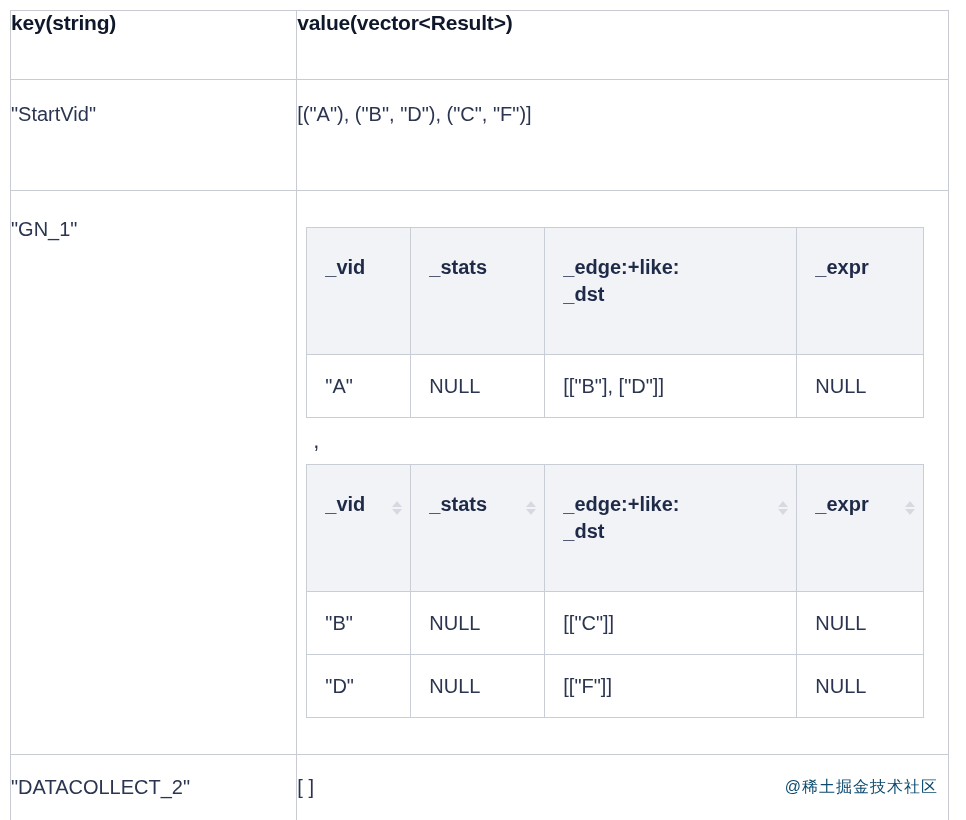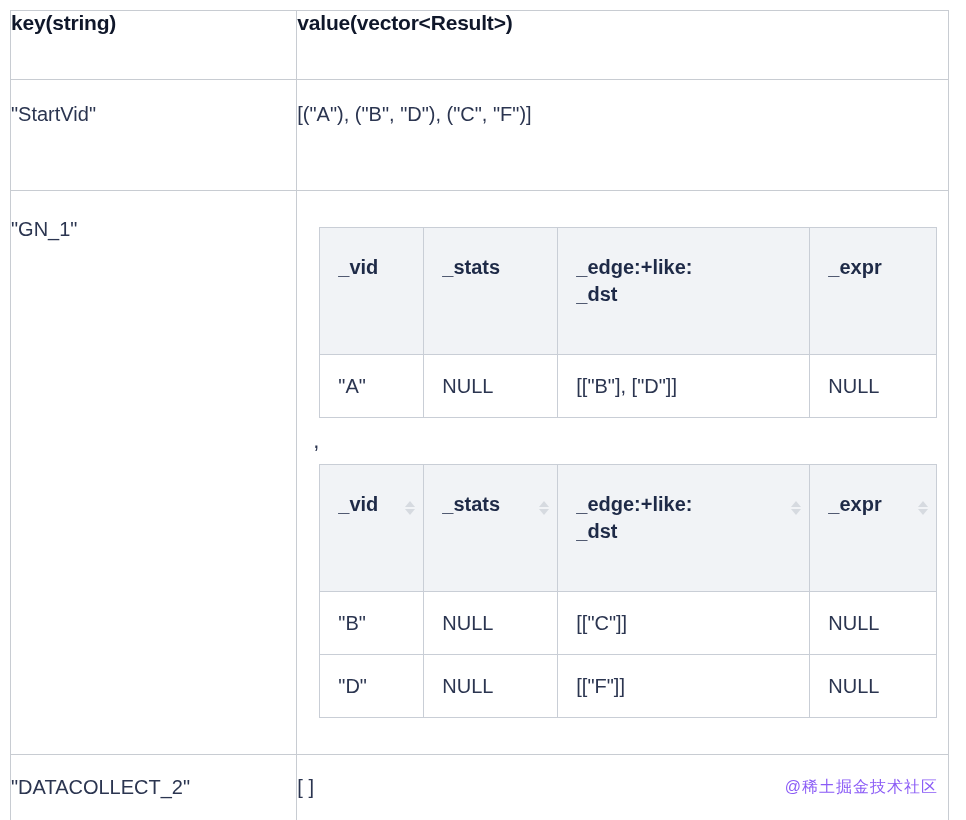--- a/index.html
+++ b/index.html
@@ -59,21 +59,21 @@
   .row-last .outer-cell { padding-top: 18px; padding-bottom: 18px; }
 
   
   .inner-stack {
     padding: 36px 16px 36px 8px;
   }
   .inner-table {
     border-collapse: collapse;
     table-layout: fixed;
     width: 617px;
-    margin-left: 14px;
+    margin-left: 1px;
     background: #be185d;
   }
   .inner-table td, .inner-table th {
     border: 1px solid #c9ced6;
     padding: 0;
   }
   .ic-vid   { width: 104px; }
   .ic-stats { width: 134px; }
   .ic-edge  { width: 252px; }
   .ic-expr  { width: 127px; }
@@ -132,21 +132,21 @@
     display: flex;
     align-items: center;
   }
 
   
   .watermark {
     position: absolute;
     right: 28px;
     bottom: 22px;
     font-size: 16px;
-    color: #8b5cf6;
+    color: #0c4a6e;
     letter-spacing: 1px;
     user-select: none;
     white-space: nowrap;
   }
 </style>
 </head>
 <body>
 
 <table class="outer-table">
   <colgroup>

